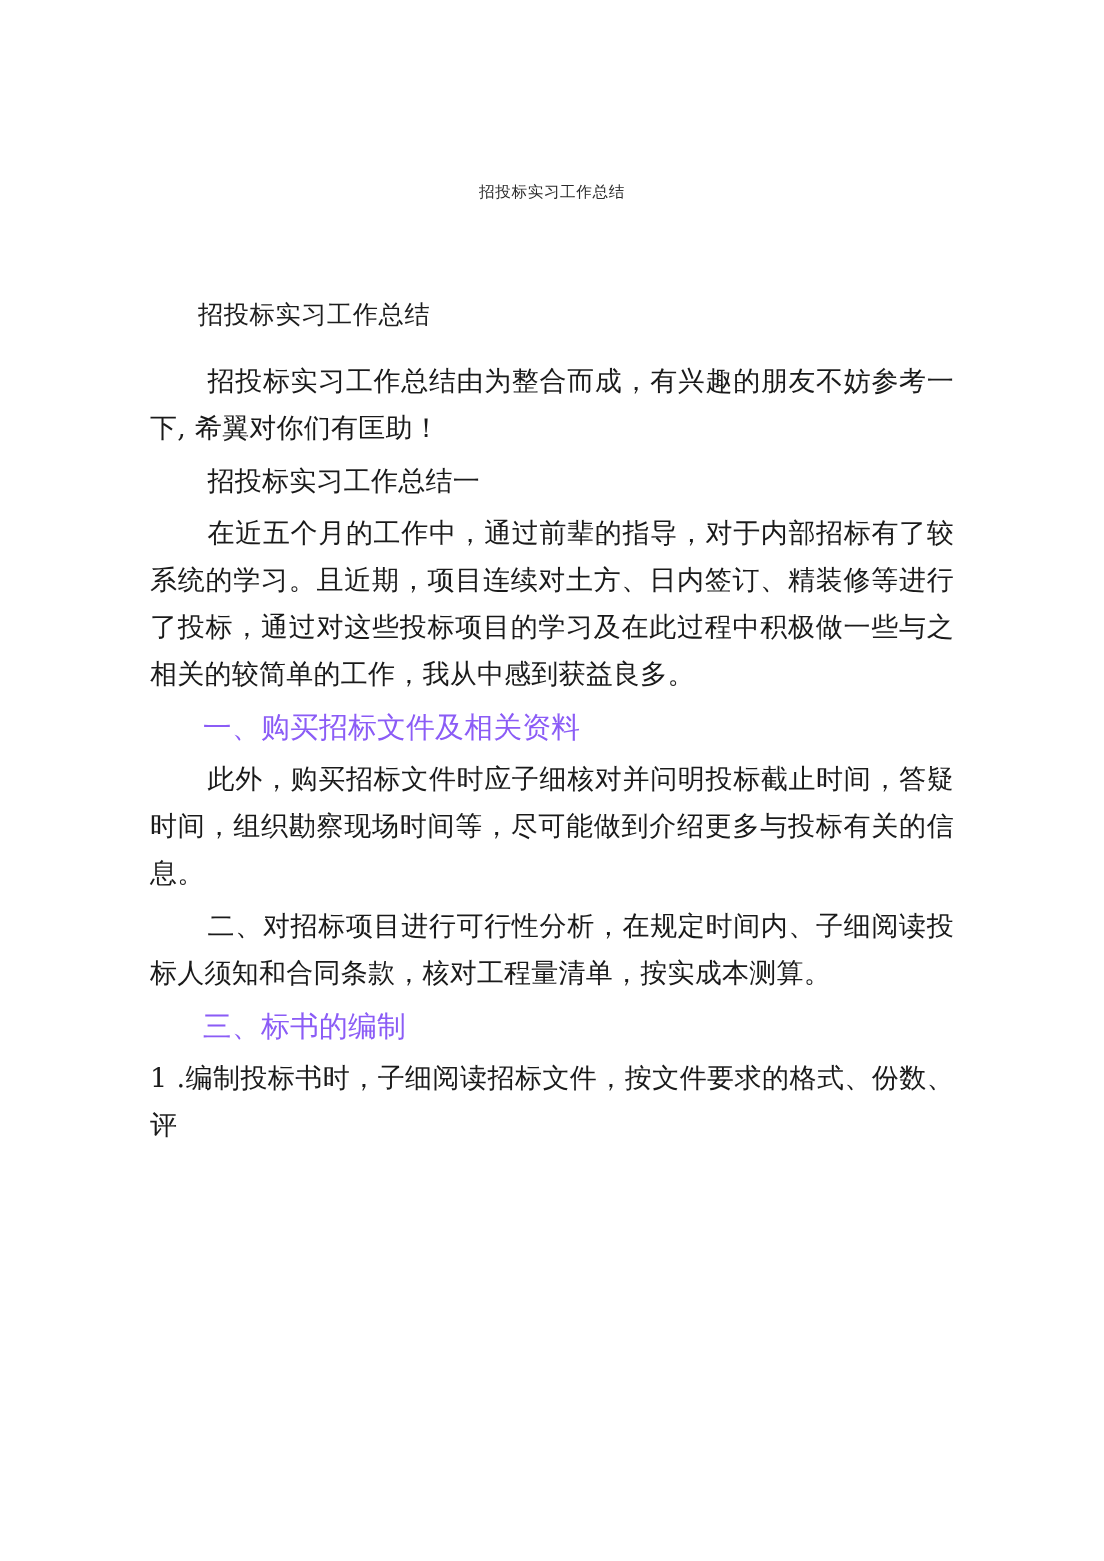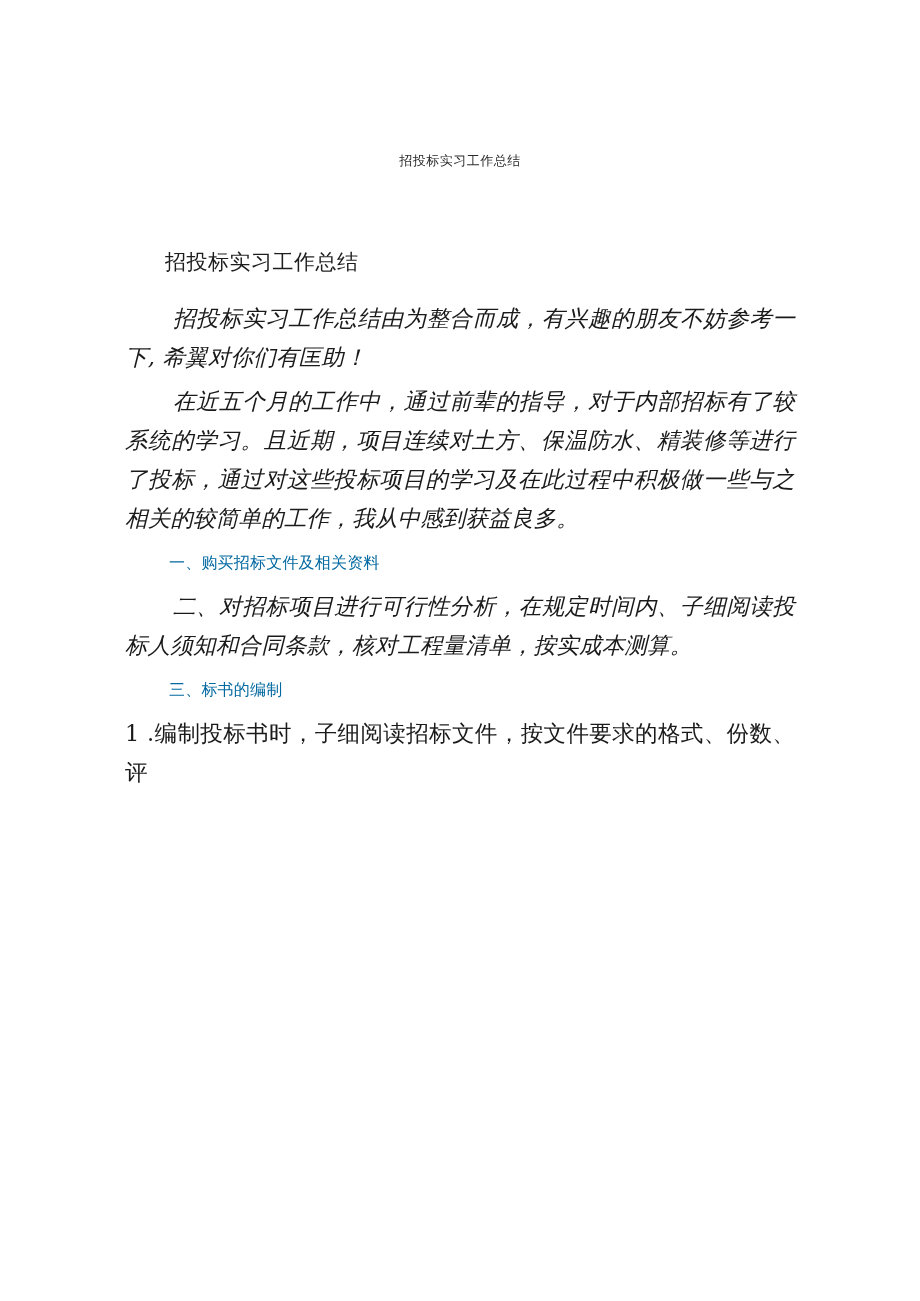--- a/index.html
+++ b/index.html
@@ -61,40 +61,39 @@
   p.para {
     margin: 0 0 5px 0;
     font-size: 22.5px;
     line-height: 39px;
     text-align: justify;
     text-justify: inter-ideograph;
     text-indent: 48px;
     color: #1a1a1a;
     letter-spacing: 0.2px;
     word-break: break-all;
-    font-style: italic;
   }
 
   p.sub-title {
     margin: 0 0 5px 0;
     font-size: 22.5px;
     line-height: 39px;
     text-indent: 48px;
     text-align: left;
     color: #1a1a1a;
     letter-spacing: 0.2px;
   }
 
   p.section-heading {
     margin: 0 0 5px 0;
-    font-size: 16px;
+    font-size: 24px;
     line-height: 39px;
     text-indent: 44px;
     text-align: left;
-    color: #0369a1;
+    color: #8b5cf6;
     letter-spacing: 0.2px;
   }
 
   p.list-item {
     margin: 0 0 5px 0;
     font-size: 22.5px;
     line-height: 39px;
     text-align: justify;
     text-justify: inter-ideograph;
     text-indent: 0;
@@ -109,28 +108,30 @@
 <div class="page">
 
   <div class="doc-header">招投标实习工作总结</div>
 
   <div class="content">
 
     <h1 class="doc-title">招投标实习工作总结</h1>
 
     <p class="para">招投标实习工作总结由为整合而成，有兴趣的朋友不妨参考一下, 希翼对你们有匡助！</p>
 
+    <p class="sub-title">招投标实习工作总结一</p>
 
-    <p class="para">在近五个月的工作中，通过前辈的指导，对于内部招标有了较系统的学习。且近期，项目连续对土方、保温防水、精装修等进行了投标，通过对这些投标项目的学习及在此过程中积极做一些与之相关的较简单的工作，我从中感到获益良多。</p>
+    <p class="para">在近五个月的工作中，通过前辈的指导，对于内部招标有了较系统的学习。且近期，项目连续对土方、日内签订、精装修等进行了投标，通过对这些投标项目的学习及在此过程中积极做一些与之相关的较简单的工作，我从中感到获益良多。</p>
 
 
 
     <p class="section-heading">一、购买招标文件及相关资料</p>
 
 
+    <p class="para">此外，购买招标文件时应子细核对并问明投标截止时间，答疑时间，组织勘察现场时间等，尽可能做到介绍更多与投标有关的信息。</p>
 
     <p class="para">二、对招标项目进行可行性分析，在规定时间内、子细阅读投标人须知和合同条款，核对工程量清单，按实成本测算。</p>
 
     <p class="section-heading">三、标书的编制</p>
 
     <p class="list-item">1 .编制投标书时，子细阅读招标文件，按文件要求的格式、份数、评</p>
 
   </div>
 </div>
 

